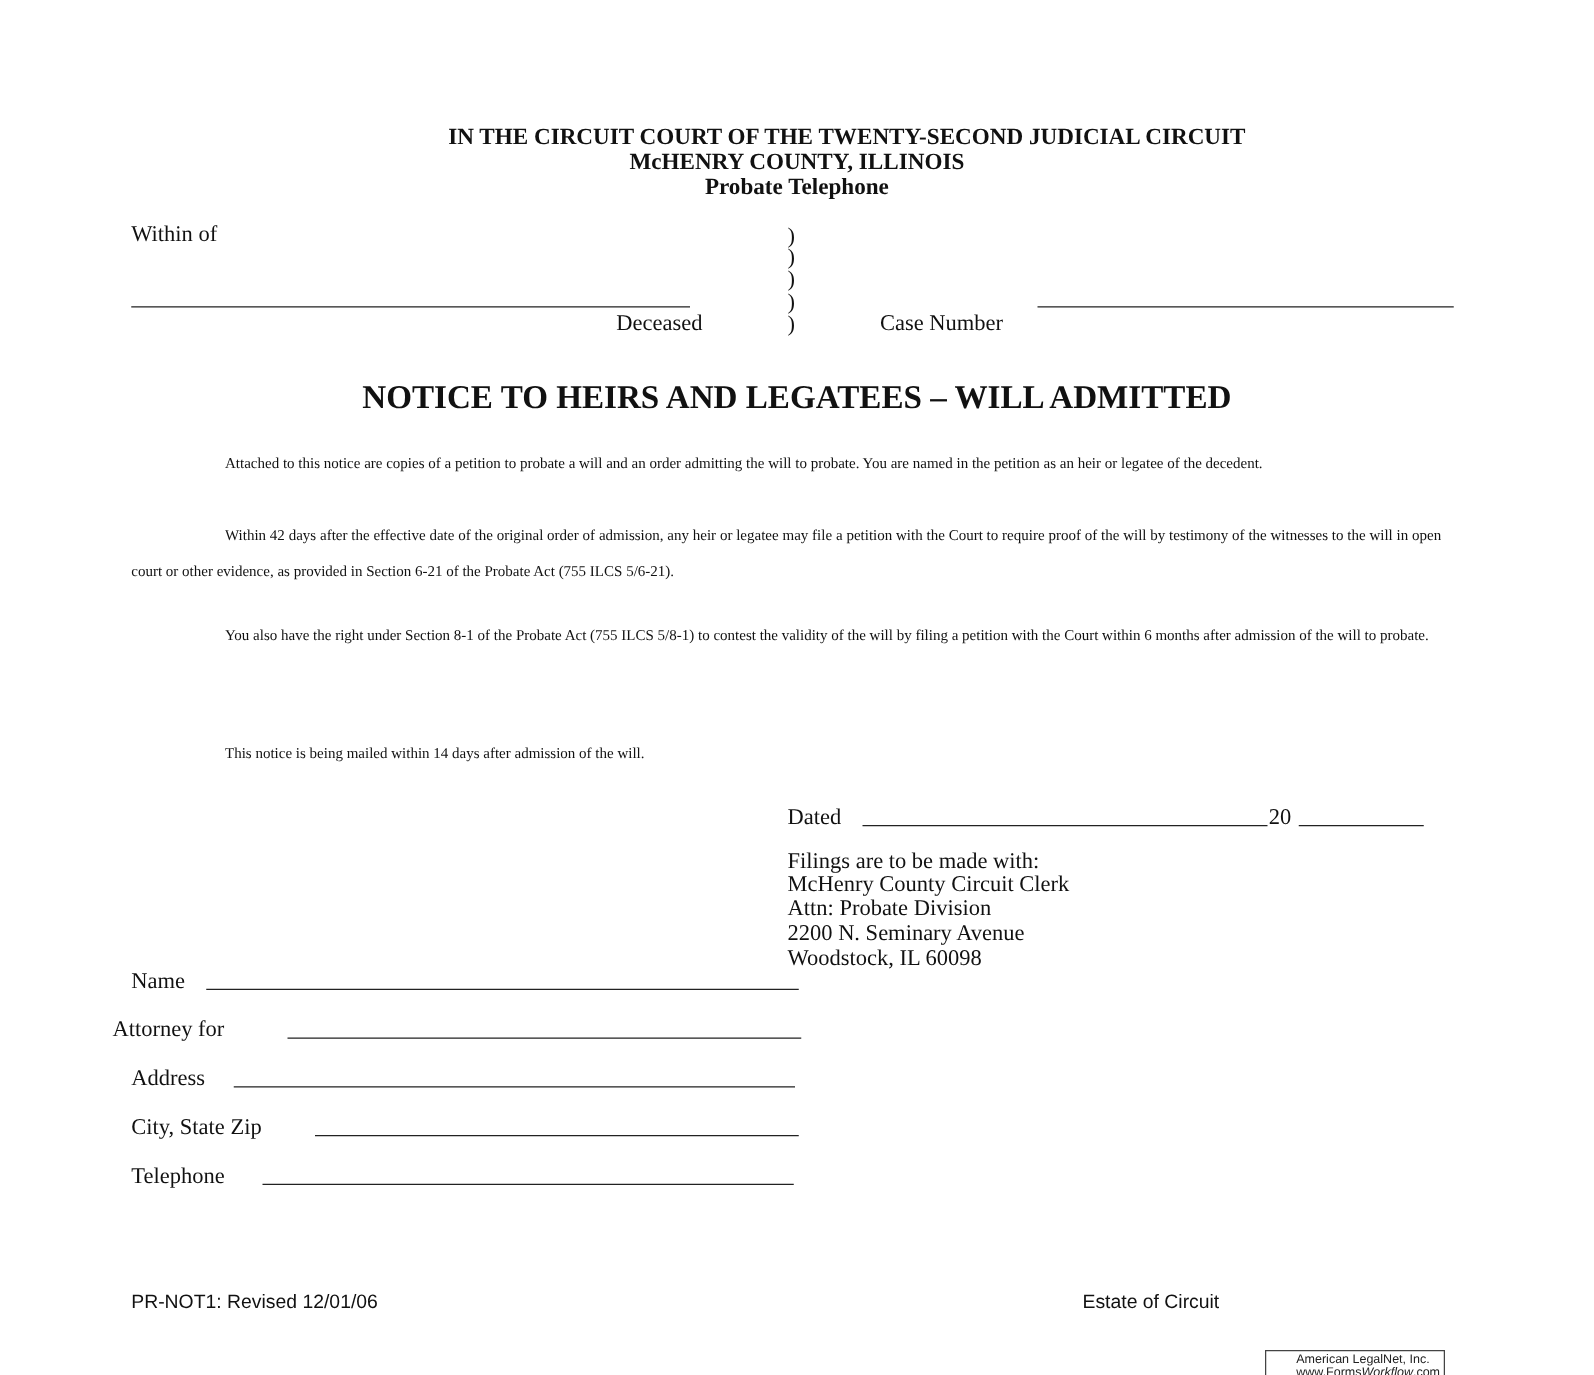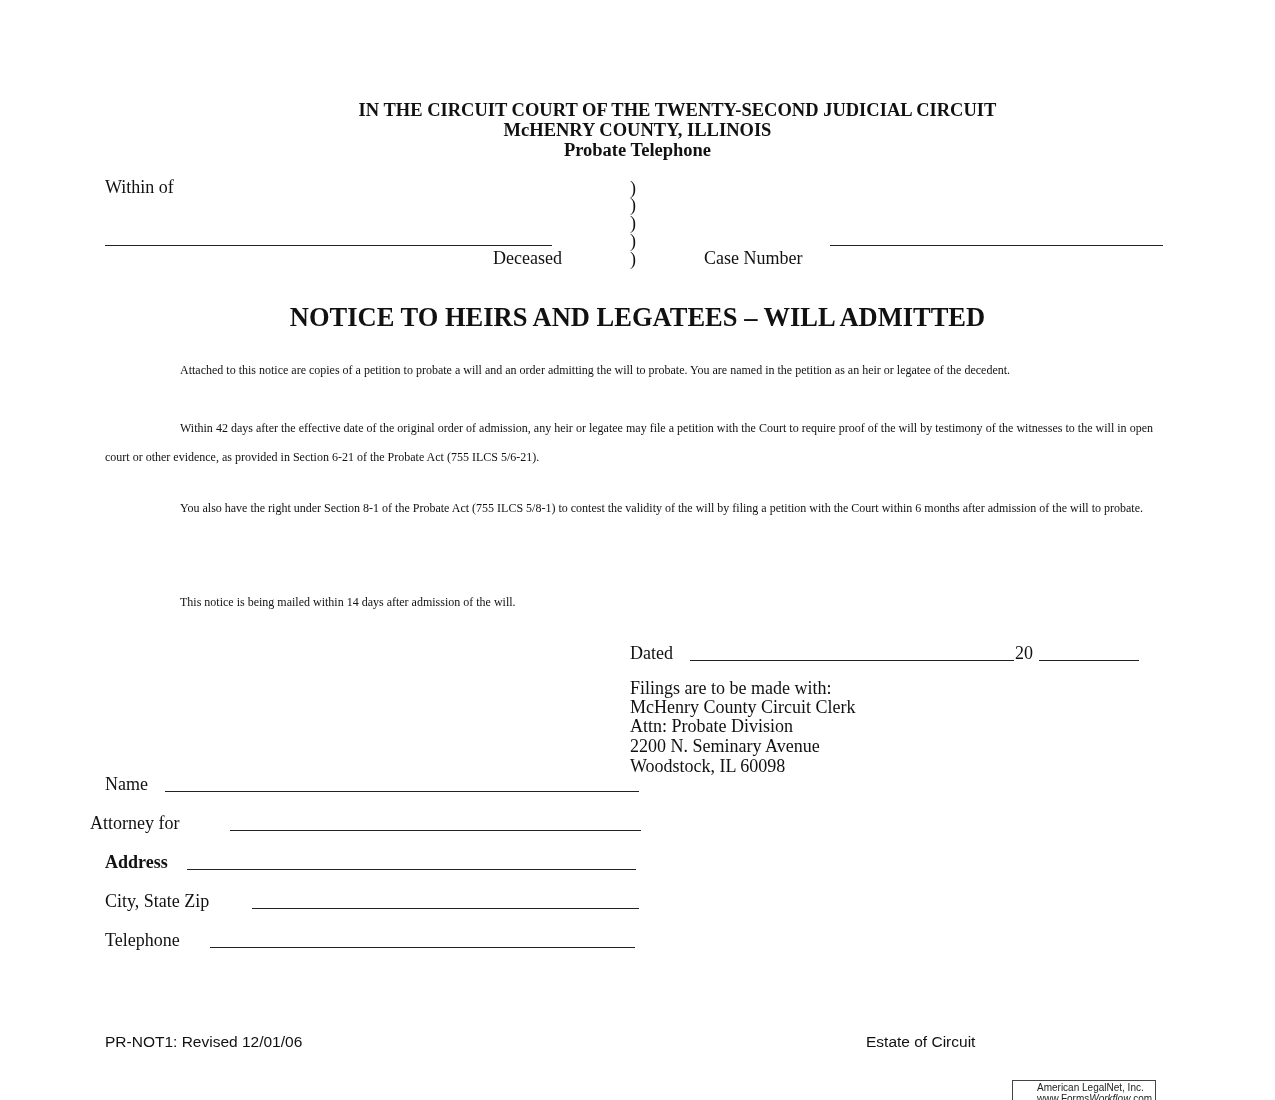--- a/index.html
+++ b/index.html
@@ -76,21 +76,21 @@
 <div class="abs txt" style="left:105px; top:774px;">Name</div>
 <div class="abs" style="left:165px; top:776px; width:474px; height:15px; border-bottom:1.3px solid #222;">
   <span class="txt" style="position:absolute; left:4px; bottom:1px;"></span>
 </div>
 
 <div class="abs txt" style="left:90px; top:813px;">Attorney for</div>
 <div class="abs" style="left:230px; top:815px; width:411px; height:15px; border-bottom:1.3px solid #222;">
   <span class="txt" style="position:absolute; left:4px; bottom:1px;"></span>
 </div>
 
-<div class="abs txt" style="left:105px; top:852px;font-weight:bold;">Address</div>
+<div class="abs txt" style="left:105px; top:852px;">Address</div>
 <div class="abs" style="left:187px; top:854px; width:449px; height:15px; border-bottom:1.3px solid #222;">
   <span class="txt" style="position:absolute; left:4px; bottom:1px;"></span>
 </div>
 
 <div class="abs txt" style="left:105px; top:891px;">City, State Zip</div>
 <div class="abs" style="left:252px; top:893px; width:387px; height:15px; border-bottom:1.3px solid #222;">
   <span class="txt" style="position:absolute; left:4px; bottom:1px;"></span>
 </div>
 
 <div class="abs txt" style="left:105px; top:930px;">Telephone</div>

